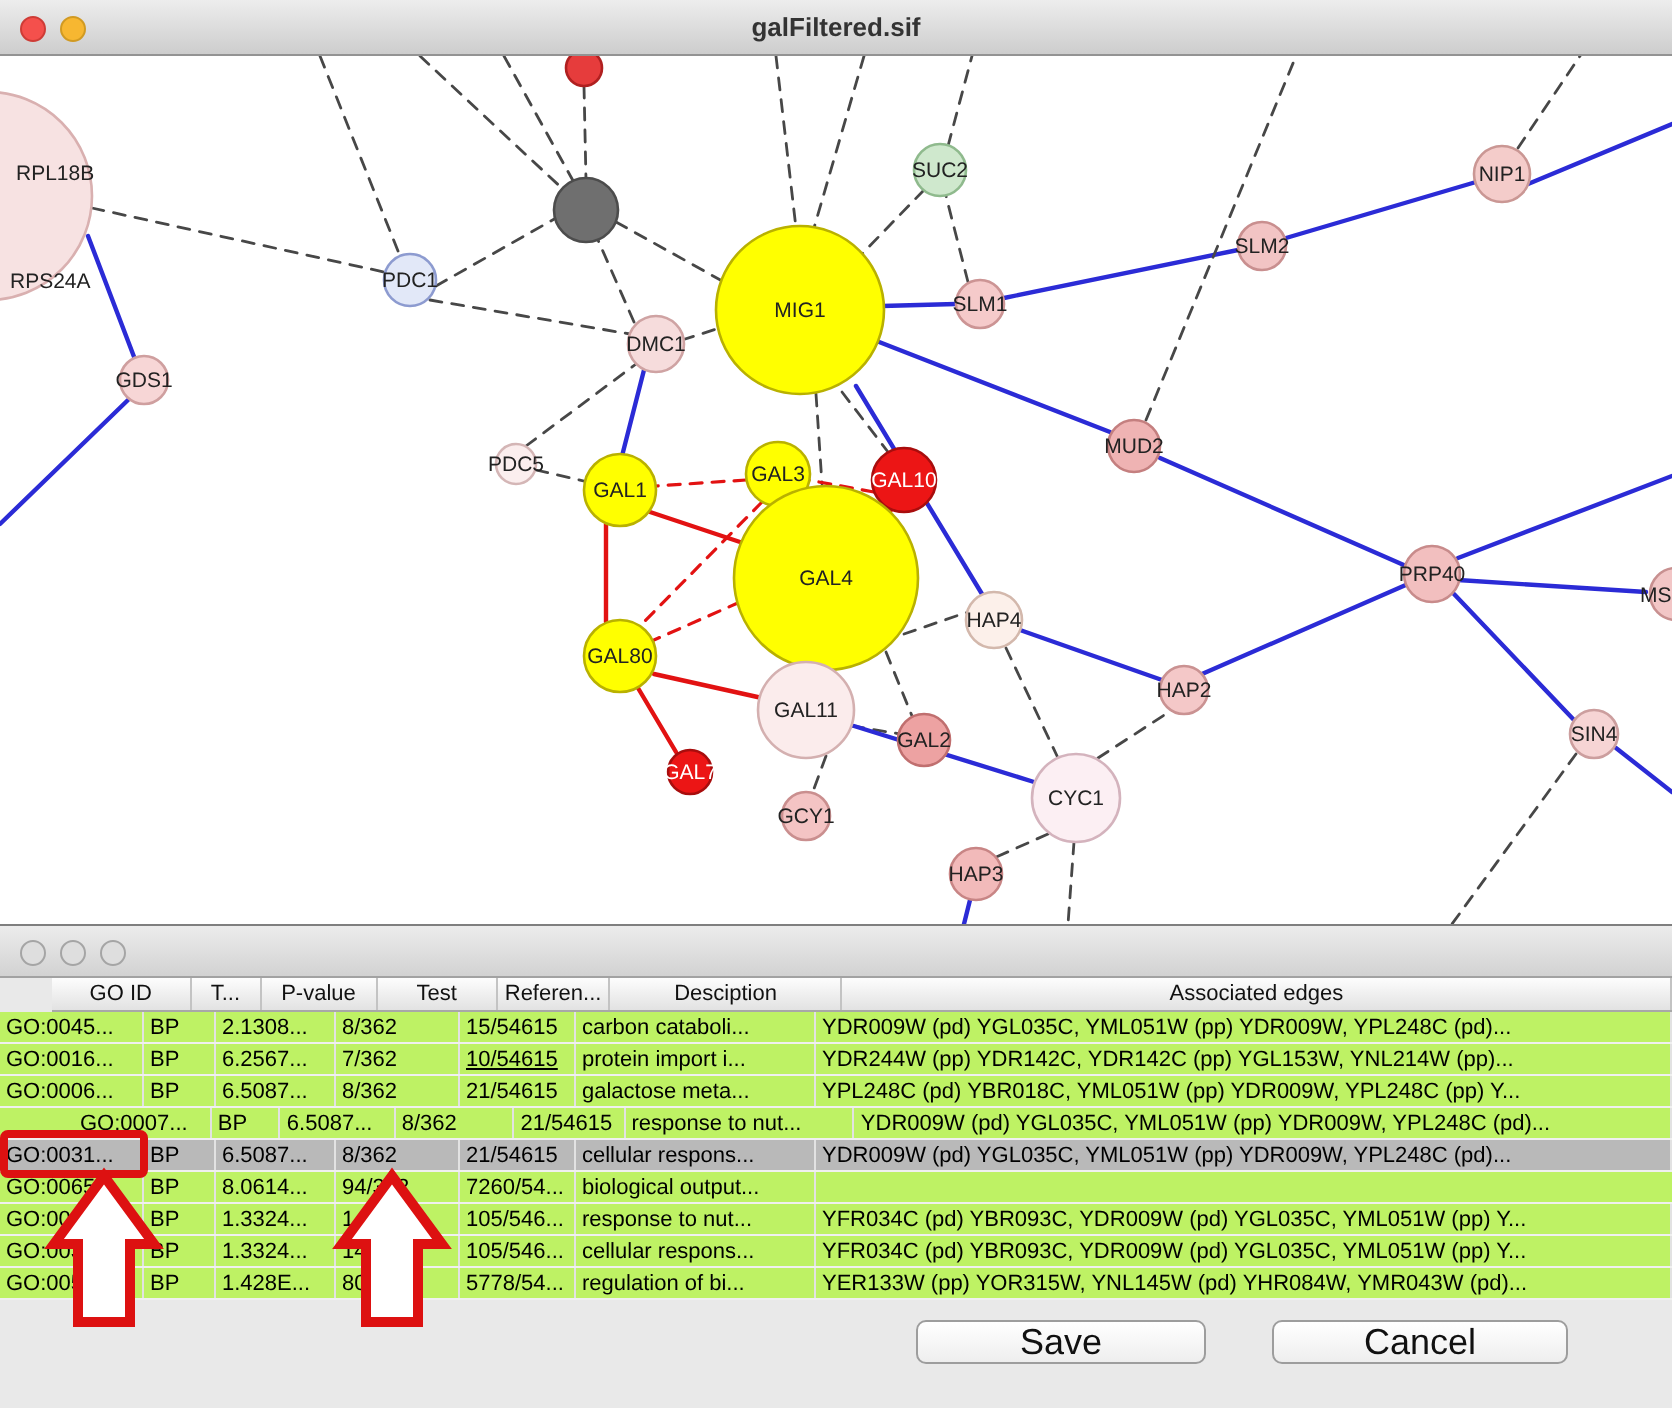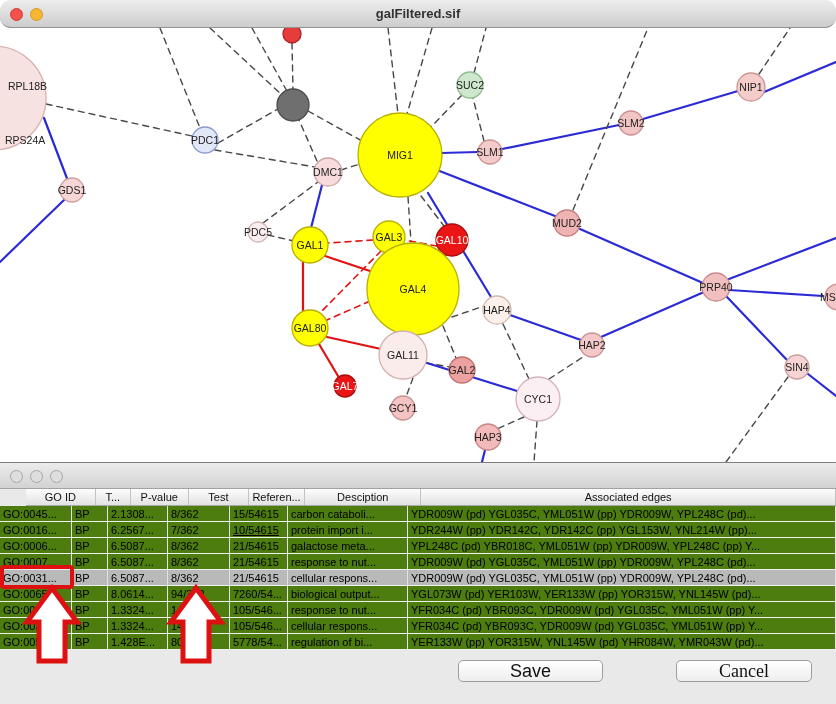--- a/index.html
+++ b/index.html
@@ -20,21 +20,21 @@
     font-size:13px;font-weight:bold;color:#333;
   }
   .tl{position:absolute;left:10px;display:flex;gap:7px;}
   .dot{width:13px;height:13px;border-radius:50%;display:inline-block;}
   .dot.red{background:#f4504c;border:1px solid #ce3c36;}
   .dot.yellow{background:#f7b731;border:1px solid #d19a22;}
   .dot.gray{background:#dedede;border:1px solid #a5a5a5;}
 
   
   .net-win{position:absolute;left:0;top:0;width:836px;height:462px;background:#fff;}
-  .net-win .titlebar{height:28px;border-radius:11px;}
+  .net-win .titlebar{height:28px;}
   .net-win .title{top:6px;}
   .net-win .tl{top:8px;}
   #net{position:absolute;left:0;top:28px;width:836px;height:434px;background:#fff;}
   #net line{stroke-linecap:round;fill:none;}
   .e-b{stroke:#2b2bd6;stroke-width:2.2;}
   .e-d{stroke:#474747;stroke-width:1.4;stroke-dasharray:6,5;}
   .e-r{stroke:#e21212;stroke-width:2.2;}
   .e-rd{stroke:#e21212;stroke-width:1.6;stroke-dasharray:6,5;}
   .nlabel{font-family:"Liberation Sans",sans-serif;font-size:10.5px;}
 
@@ -44,36 +44,36 @@
   .noa-win .title{top:5px;color:#8a8a8a;}
   .noa-win .tl{top:7px;}
 
   .tbl{position:absolute;left:0;top:26px;width:836px;}
   .tbl-head{display:flex;height:17px;background:linear-gradient(#fdfdfd,#e2e2e2);border-bottom:1px solid #a8a8a8;margin-left:26px;}
   .th{
     display:flex;align-items:center;justify-content:center;
     font-size:11px;color:#111;border-right:1px solid #c3c3c3;
     overflow:hidden;white-space:nowrap;height:100%;
   }
-  .tr{display:flex;height:16px;background:#4d7c0f;border-bottom:1px solid #f0f0f0;}
+  .tr{display:flex;height:16px;background:#bef264;border-bottom:1px solid #f0f0f0;}
   .tr.selected{background:#b9b9b9;}
   .td{
     display:flex;align-items:center;padding-left:3px;
     font-size:11px;color:#000;border-right:1px solid #e2e2e2;
     overflow:hidden;white-space:nowrap;height:100%;
   }
 
   .btn{
     position:absolute;height:22px;border:1px solid #9d9d9d;border-radius:5px;
     background:linear-gradient(#ffffff,#eeeeee);
     font-family:"Liberation Sans",sans-serif;font-size:18px;color:#111;
     text-align:center;padding:0;
   }
   .btn.save{left:458px;top:197px;width:145px;}
-  .btn.cancel{left:676px;top:197px;width:136px;font-family:Liberation Serif, serif;}
+  .btn.cancel{left:636px;top:197px;width:148px;}
 
   
   #ann{position:absolute;left:0;top:0;width:836px;height:704px;pointer-events:none;z-index:50;}
 </style>
 </head>
 <body>
 
 <div class="net-win">
   <div class="titlebar">
     <span class="title">galFiltered.sif</span>
@@ -242,21 +242,21 @@
         <div class="tr">
           <div class="td" style="width: 72px;">GO:0006...</div>
           <div class="td" style="width: 36px;">BP</div>
           <div class="td" style="width: 60px;">6.5087...</div>
           <div class="td" style="width: 62px;">8/362</div>
           <div class="td" style="width: 58px;">21/54615</div>
           <div class="td" style="width: 120px;">galactose meta...</div>
           <div class="td" style="width: 428px;">YPL248C (pd) YBR018C, YML051W (pp) YDR009W, YPL248C (pp) Y...</div>
         </div>
         <div class="tr">
-          <div class="td" style="width: 72px;">GO:0007...</div>
+          <div class="td" style="width: 72px; margin-left: 37px;">GO:0007...</div>
           <div class="td" style="width: 36px;">BP</div>
           <div class="td" style="width: 60px;">6.5087...</div>
           <div class="td" style="width: 62px;">8/362</div>
           <div class="td" style="width: 58px;">21/54615</div>
           <div class="td" style="width: 120px;">response to nut...</div>
           <div class="td" style="width: 428px;">YDR009W (pd) YGL035C, YML051W (pp) YDR009W, YPL248C (pd)...</div>
         </div>
         <div class="tr selected">
           <div class="td" style="width: 72px;">GO:0031...</div>
           <div class="td" style="width: 36px;">BP</div>
@@ -266,21 +266,20 @@
           <div class="td" style="width: 120px;">cellular respons...</div>
           <div class="td" style="width: 428px;">YDR009W (pd) YGL035C, YML051W (pp) YDR009W, YPL248C (pd)...</div>
         </div>
         <div class="tr">
           <div class="td" style="width: 72px;">GO:0065...</div>
           <div class="td" style="width: 36px;">BP</div>
           <div class="td" style="width: 60px;">8.0614...</div>
           <div class="td" style="width: 62px;">94/362</div>
           <div class="td" style="width: 58px;">7260/54...</div>
           <div class="td" style="width: 120px;">biological output...</div>
-          <div class="td" style="width: 428px;">YGL073W (pd) YER103W, YER133W (pp) YOR315W, YNL145W (pd)...</div>
         </div>
         <div class="tr">
           <div class="td" style="width: 72px;">GO:0009...</div>
           <div class="td" style="width: 36px;">BP</div>
           <div class="td" style="width: 60px;">1.3324...</div>
           <div class="td" style="width: 62px;">14/362</div>
           <div class="td" style="width: 58px;">105/546...</div>
           <div class="td" style="width: 120px;">response to nut...</div>
           <div class="td" style="width: 428px;">YFR034C (pd) YBR093C, YDR009W (pd) YGL035C, YML051W (pp) Y...</div>
         </div>

